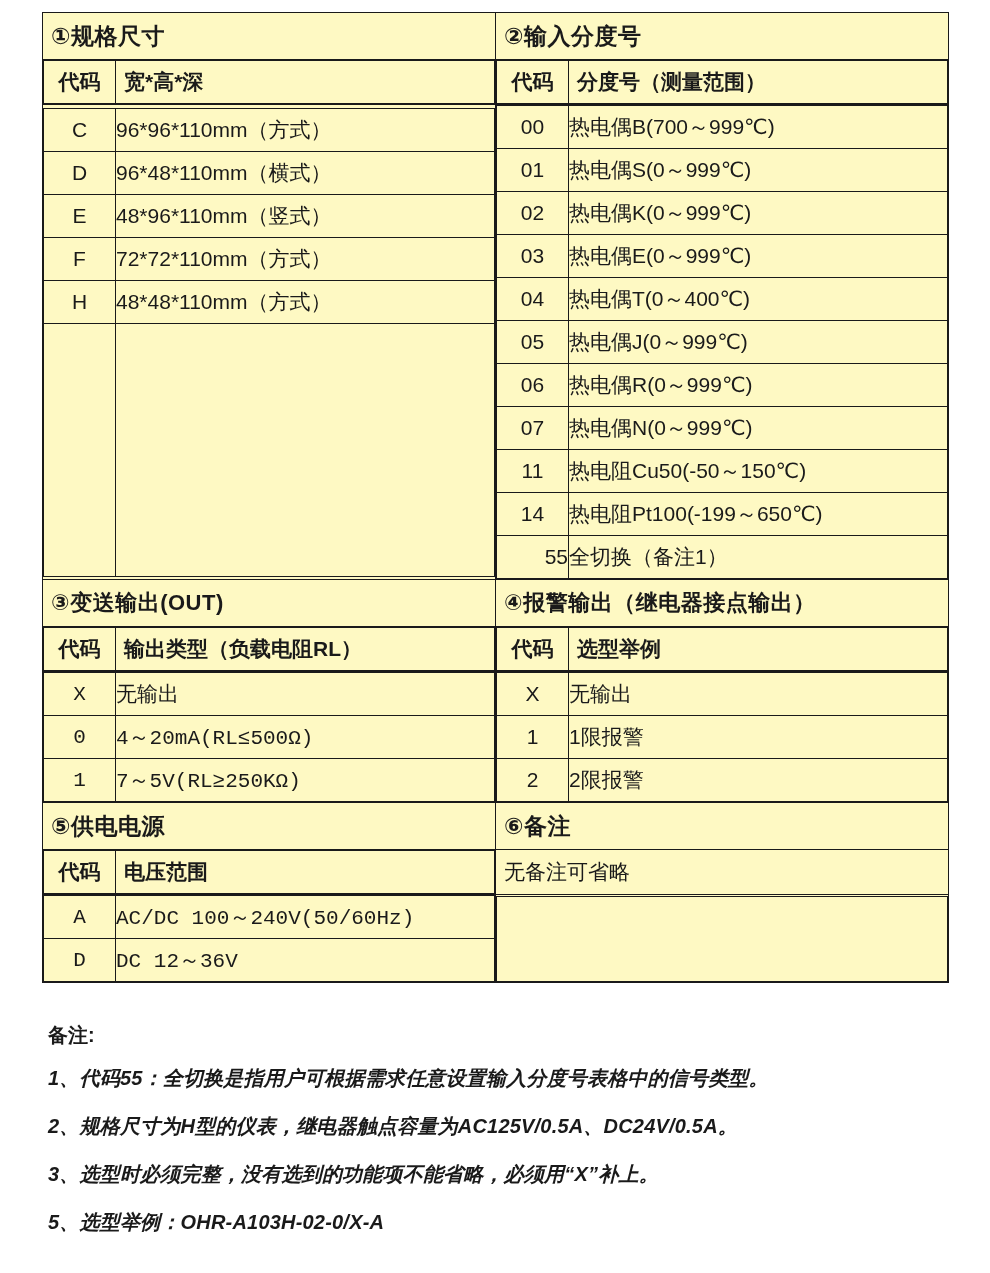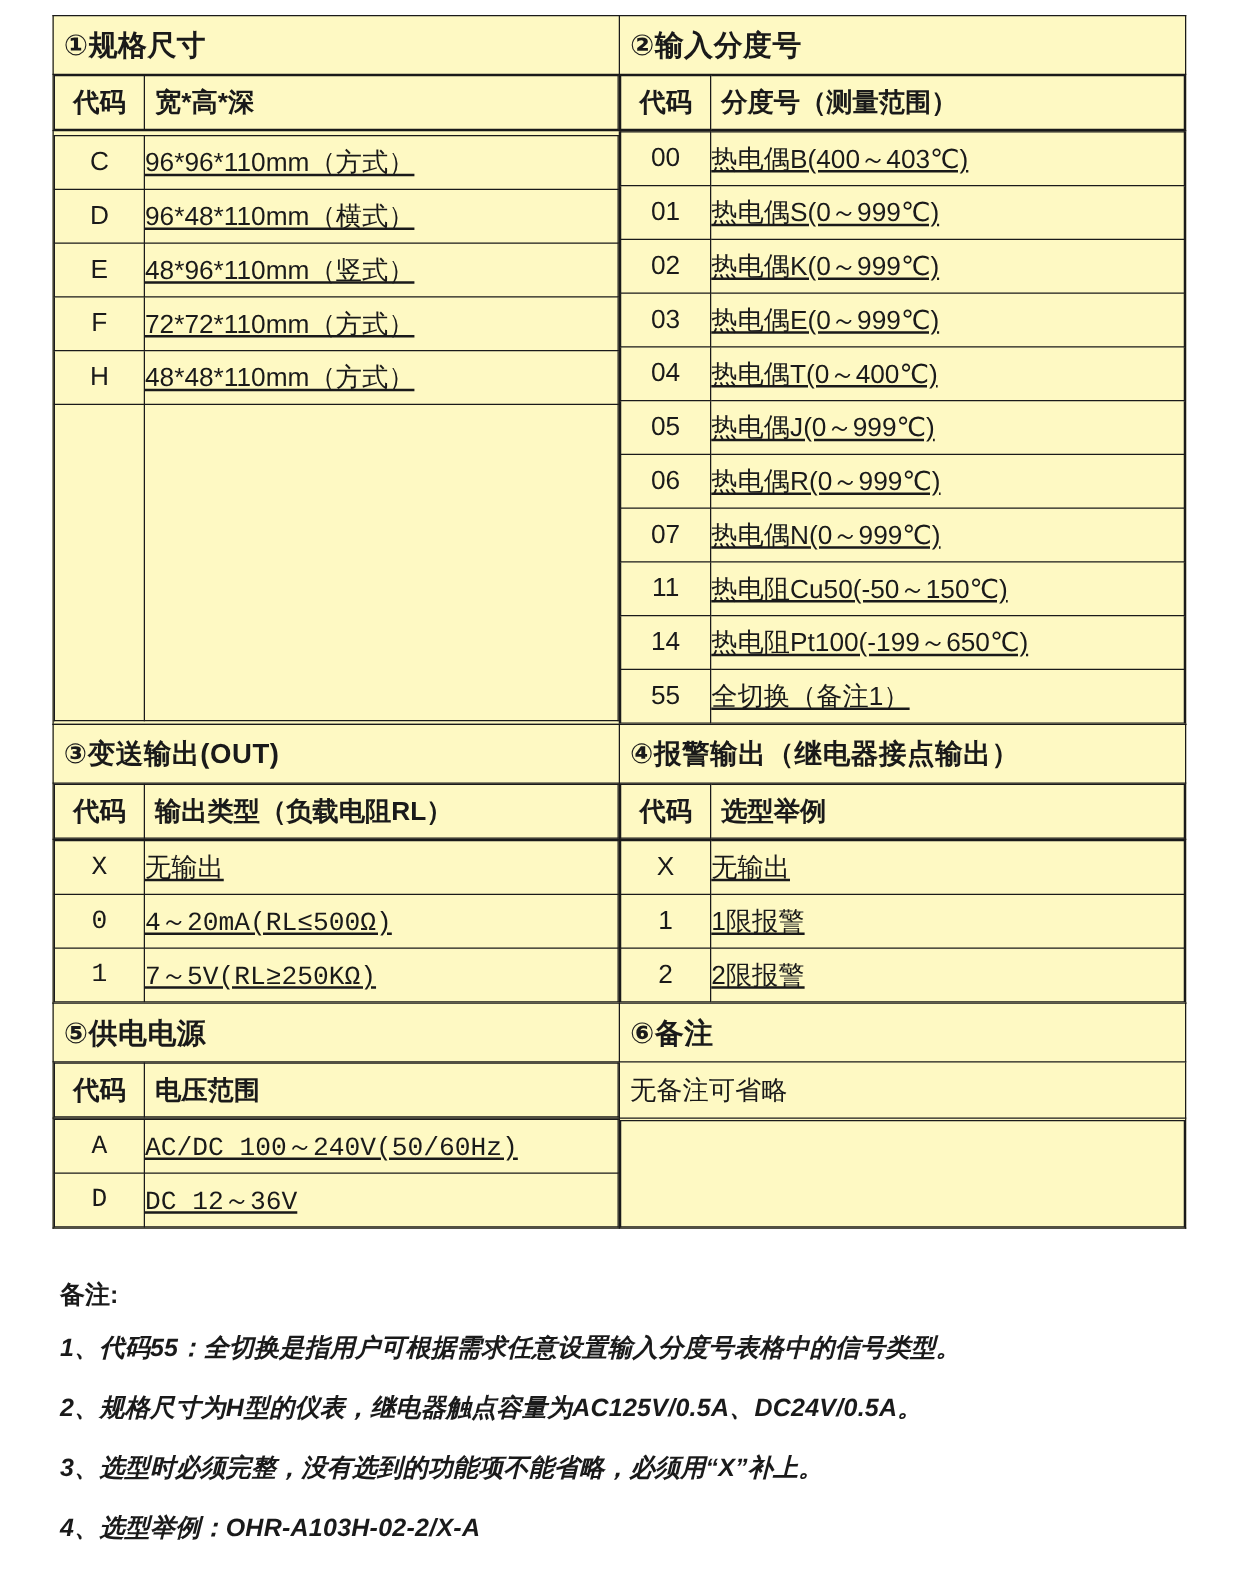--- a/index.html
+++ b/index.html
@@ -59,21 +59,20 @@
     border: none;
     padding: 0;
   }
   .inner tr td {
     height: 42px;
   }
   .val {
     font-size: 21px;
     padding-left: 9px;
     white-space: nowrap;
-    text-decoration: underline;
   }
   .mono-ish {
     font-family: "Liberation Mono", "DejaVu Sans Mono", monospace;
     font-size: 19px;
   }
   .sep-v {
     border-left: 1px solid #1a1a1a;
   }
   .left-block, .right-block {
     vertical-align: top;
@@ -182,21 +181,21 @@
       </td>
       <td class="right-block" style="padding:0 !important;">
         <table class="inner">
           <colgroup>
                 <col style="width:72px">
                 <col>
               </colgroup>
           <tbody>
                 <tr>
             <td class="code-cell" style="text-align:center">00</td>
-            <td class="val sep-v">热电偶B(400～403℃)</td>
+            <td class="val sep-v">热电偶B(700～999℃)</td>
           </tr>
           <tr>
             <td class="code-cell" style="text-align:center">01</td>
             <td class="val sep-v">热电偶S(0～999℃)</td>
           </tr>
           <tr>
             <td class="code-cell" style="text-align:center">02</td>
             <td class="val sep-v">热电偶K(0～999℃)</td>
           </tr>
           <tr>
@@ -221,21 +220,21 @@
           </tr>
           <tr>
             <td class="code-cell" style="text-align:center">11</td>
             <td class="val sep-v">热电阻Cu50(-50～150℃)</td>
           </tr>
           <tr>
             <td class="code-cell" style="text-align:center">14</td>
             <td class="val sep-v">热电阻Pt100(-199～650℃)</td>
           </tr>
           <tr>
-            <td class="code-cell" style="text-align:center">55</td>
+            <td class="code-cell" style="text-align:right">55</td>
             <td class="val sep-v">全切换（备注1）</td>
           </tr>
         </tbody>
             </table>
       </td>
     </tr>
   </tbody>
     </table>
 
   <table class="spec" style="margin-top:-1px">
@@ -386,14 +385,14 @@
   </tbody>
     </table>
 
 </div>
 
 <div class="notes">
   <div class="notes-title">备注:</div>
   <div class="note-line">1、代码55：全切换是指用户可根据需求任意设置输入分度号表格中的信号类型。</div>
   <div class="note-line">2、规格尺寸为H型的仪表，继电器触点容量为AC125V/0.5A、DC24V/0.5A。</div>
   <div class="note-line">3、选型时必须完整，没有选到的功能项不能省略，必须用“X”补上。</div>
-  <div class="note-line last">4、选型举例：OHR-A103H-02-2/X-A</div>
+  <div class="note-line last">5、选型举例：OHR-A103H-02-0/X-A</div>
 </div>
 
 </body></html>

